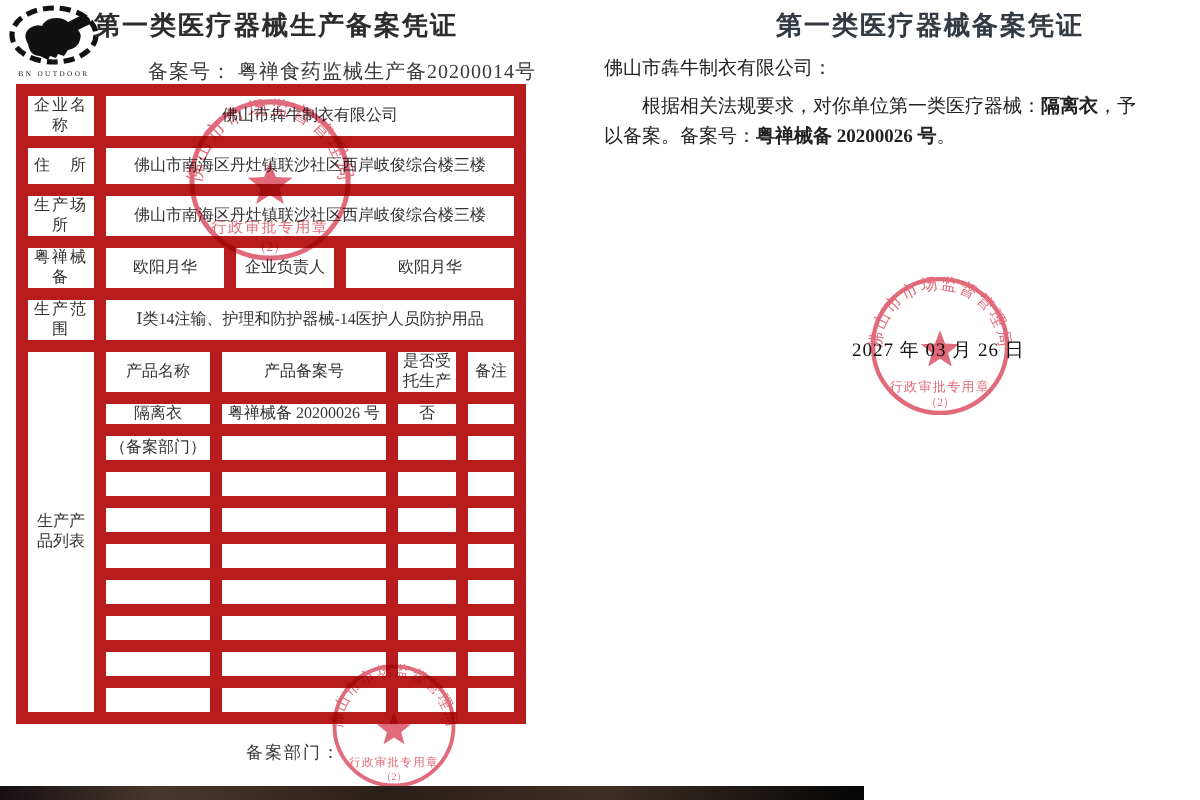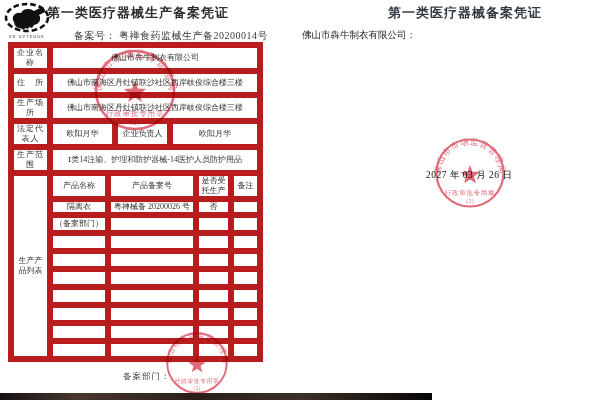--- a/index.html
+++ b/index.html
@@ -71,21 +71,21 @@
   </tr>
   <tr style="height:24px">
     <td class="lbl">住　所</td>
     <td colspan="6">佛山市南海区丹灶镇联沙社区西岸岐俊综合楼三楼</td>
   </tr>
   <tr style="height:17px">
     <td class="lbl">生产场所</td>
     <td colspan="6">佛山市南海区丹灶镇联沙社区西岸岐俊综合楼三楼</td>
   </tr>
   <tr style="height:15px">
-    <td class="lbl">法定代表人</td>
+    <td class="lbl">粤禅械备</td>
     <td colspan="2">欧阳月华</td>
     <td>企业负责人</td>
     <td colspan="3">欧阳月华</td>
   </tr>
   <tr style="height:18px">
     <td class="lbl">生产范围</td>
     <td colspan="6">Ⅰ类14注输、护理和防护器械-14医护人员防护用品</td>
   </tr>
   <tr style="height:18px">
     <td rowspan="10">生产产品列表</td>
@@ -152,20 +152,21 @@
   </table>
 
 <div class="abs l-footer">
   <div><span>备案部门：</span></div>
 </div>
 
 <div class="abs r-title">第一类医疗器械备案凭证</div>
 
 <div class="abs r-body">
   <div class="company">佛山市犇牛制衣有限公司：</div>
+  <p><span>根据相关法规要求，对你单位第一类医疗器械：</span><span class="bold">隔离衣</span><span>，予以备案。备案号：</span><span class="bold">粤禅械备 20200026 号</span><span>。</span></p>
 </div>
 
 <div class="abs r-date">2027 年 03 月 26 日</div>
 
 <svg class="seal seal1" viewBox="0 0 100 100" xmlns="http://www.w3.org/2000/svg">
   <circle cx="50" cy="50" r="46.5" fill="none" stroke="#d94558" stroke-width="3"></circle>
   <path id="arc1" d="M 11 64 A 41 41 0 1 1 89 64" fill="none"></path>
   <text font-size="11.5" fill="#d94558" letter-spacing="1.5">
     <textPath href="#arc1" startOffset="50%" text-anchor="middle">佛山市市场监督管理局</textPath>
   </text>

